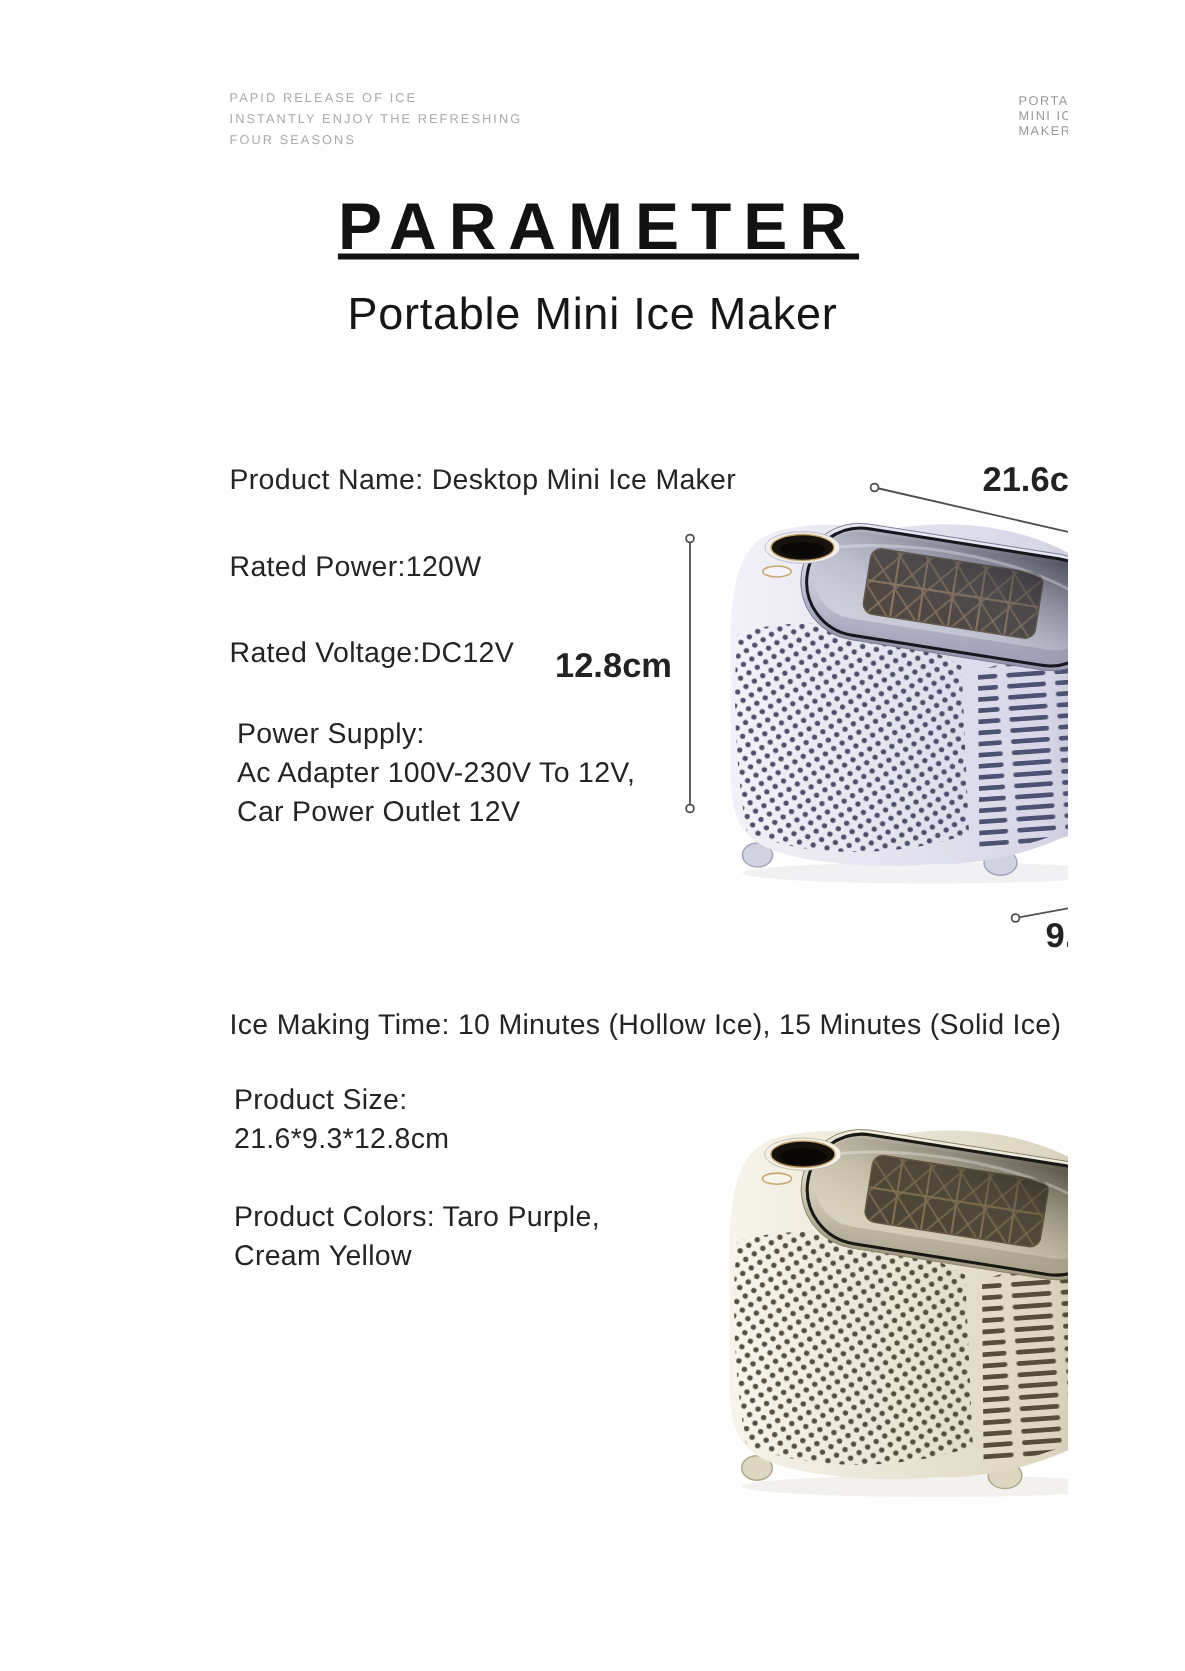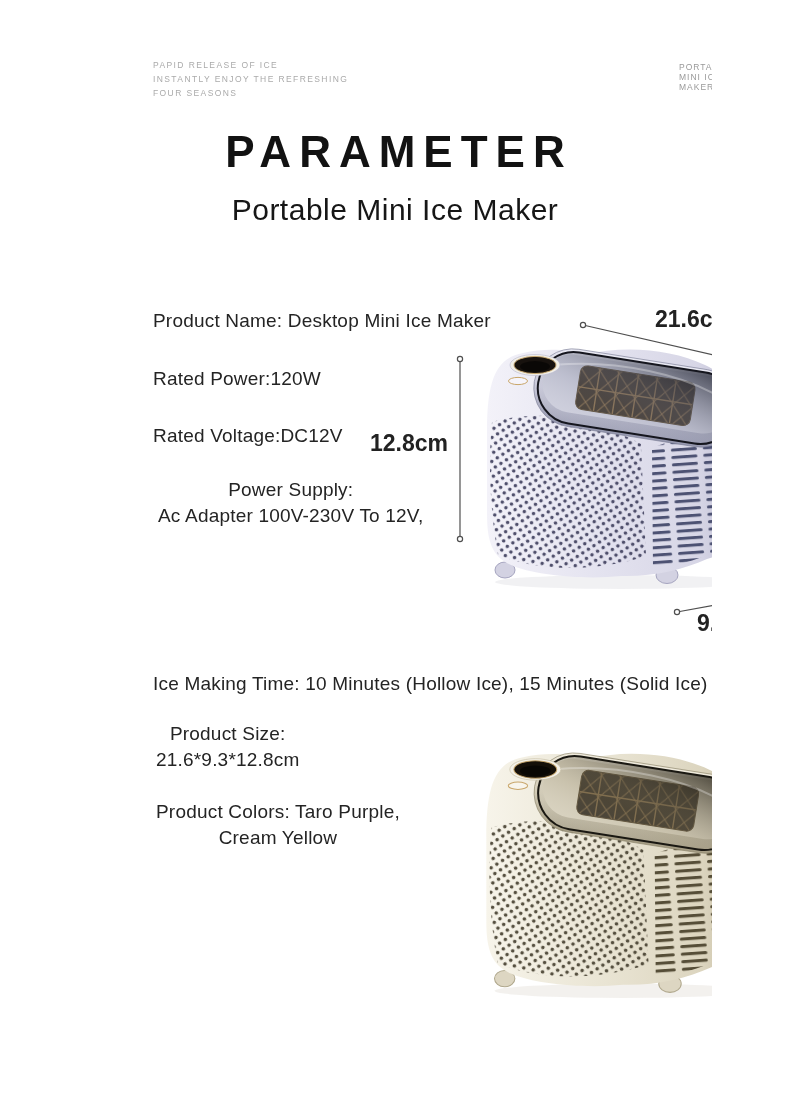--- a/index.html
+++ b/index.html
@@ -12,26 +12,27 @@
     letter-spacing:1.4px;color:#aaaaaa;text-transform:uppercase;
   }
   .brand{
     position:absolute;left:601px;top:62px;font-size:8.5px;letter-spacing:1px;
     color:#999999;text-transform:uppercase;
   }
   .title{
     position:absolute;left:0;top:128px;width:100%;text-align:center;
     font-size:44px;line-height:48px;font-weight:700;letter-spacing:8px;color:#121212;
     text-indent:8px;
+    text-decoration:underline;
   }
   .subtitle{
     position:absolute;left:0;top:190px;width:100%;text-align:center;
     font-size:30px;line-height:40px;font-weight:400;letter-spacing:0.5px;color:#161616;
   }
-  .spec{position:absolute;font-size:19px;line-height:23px;letter-spacing:0.2px;color:#242424;white-space:nowrap;text-align:center;}
+  .spec{position:absolute;font-size:19px;line-height:23px;letter-spacing:0.2px;color:#242424;white-space:nowrap;}
   .spec-block div{line-height:26px;}
   .dim-label{position:absolute;font-size:23px;color:#222222;white-space:nowrap;font-weight:bold;}
   .dim-overlay{position:absolute;left:0;top:0;width:790px;height:1114px;pointer-events:none;}
   .unit{position:absolute;}
   .unit svg{display:block;width:100%;height:auto;}
 </style>
 </head>
 <body>
 
 <div class="page">
@@ -47,20 +48,21 @@
   <div class="title">PARAMETER</div>
   <div class="subtitle">Portable Mini Ice Maker</div>
 
   <div class="spec" style="left:75px;top:309px">Product Name: Desktop Mini Ice Maker</div>
   <div class="spec" style="left:75px;top:367px">Rated Power:120W</div>
   <div class="spec" style="left:75px;top:424px">Rated Voltage:DC12V</div>
 
   <div class="spec spec-block" style="left:80px;top:477px">
     <div>Power Supply:</div>
     <div>Ac Adapter 100V-230V To 12V,</div>
+    <div>Car Power Outlet 12V</div>
   </div>
 
   <div class="spec" style="left:75px;top:672px">Ice Making Time: 10 Minutes (Hollow Ice), 15 Minutes (Solid Ice)</div>
 
   <div class="spec spec-block" style="left:78px;top:721px">
     <div>Product Size:</div>
     <div>21.6*9.3*12.8cm</div>
   </div>
 
   <div class="spec spec-block" style="left:78px;top:799px">

